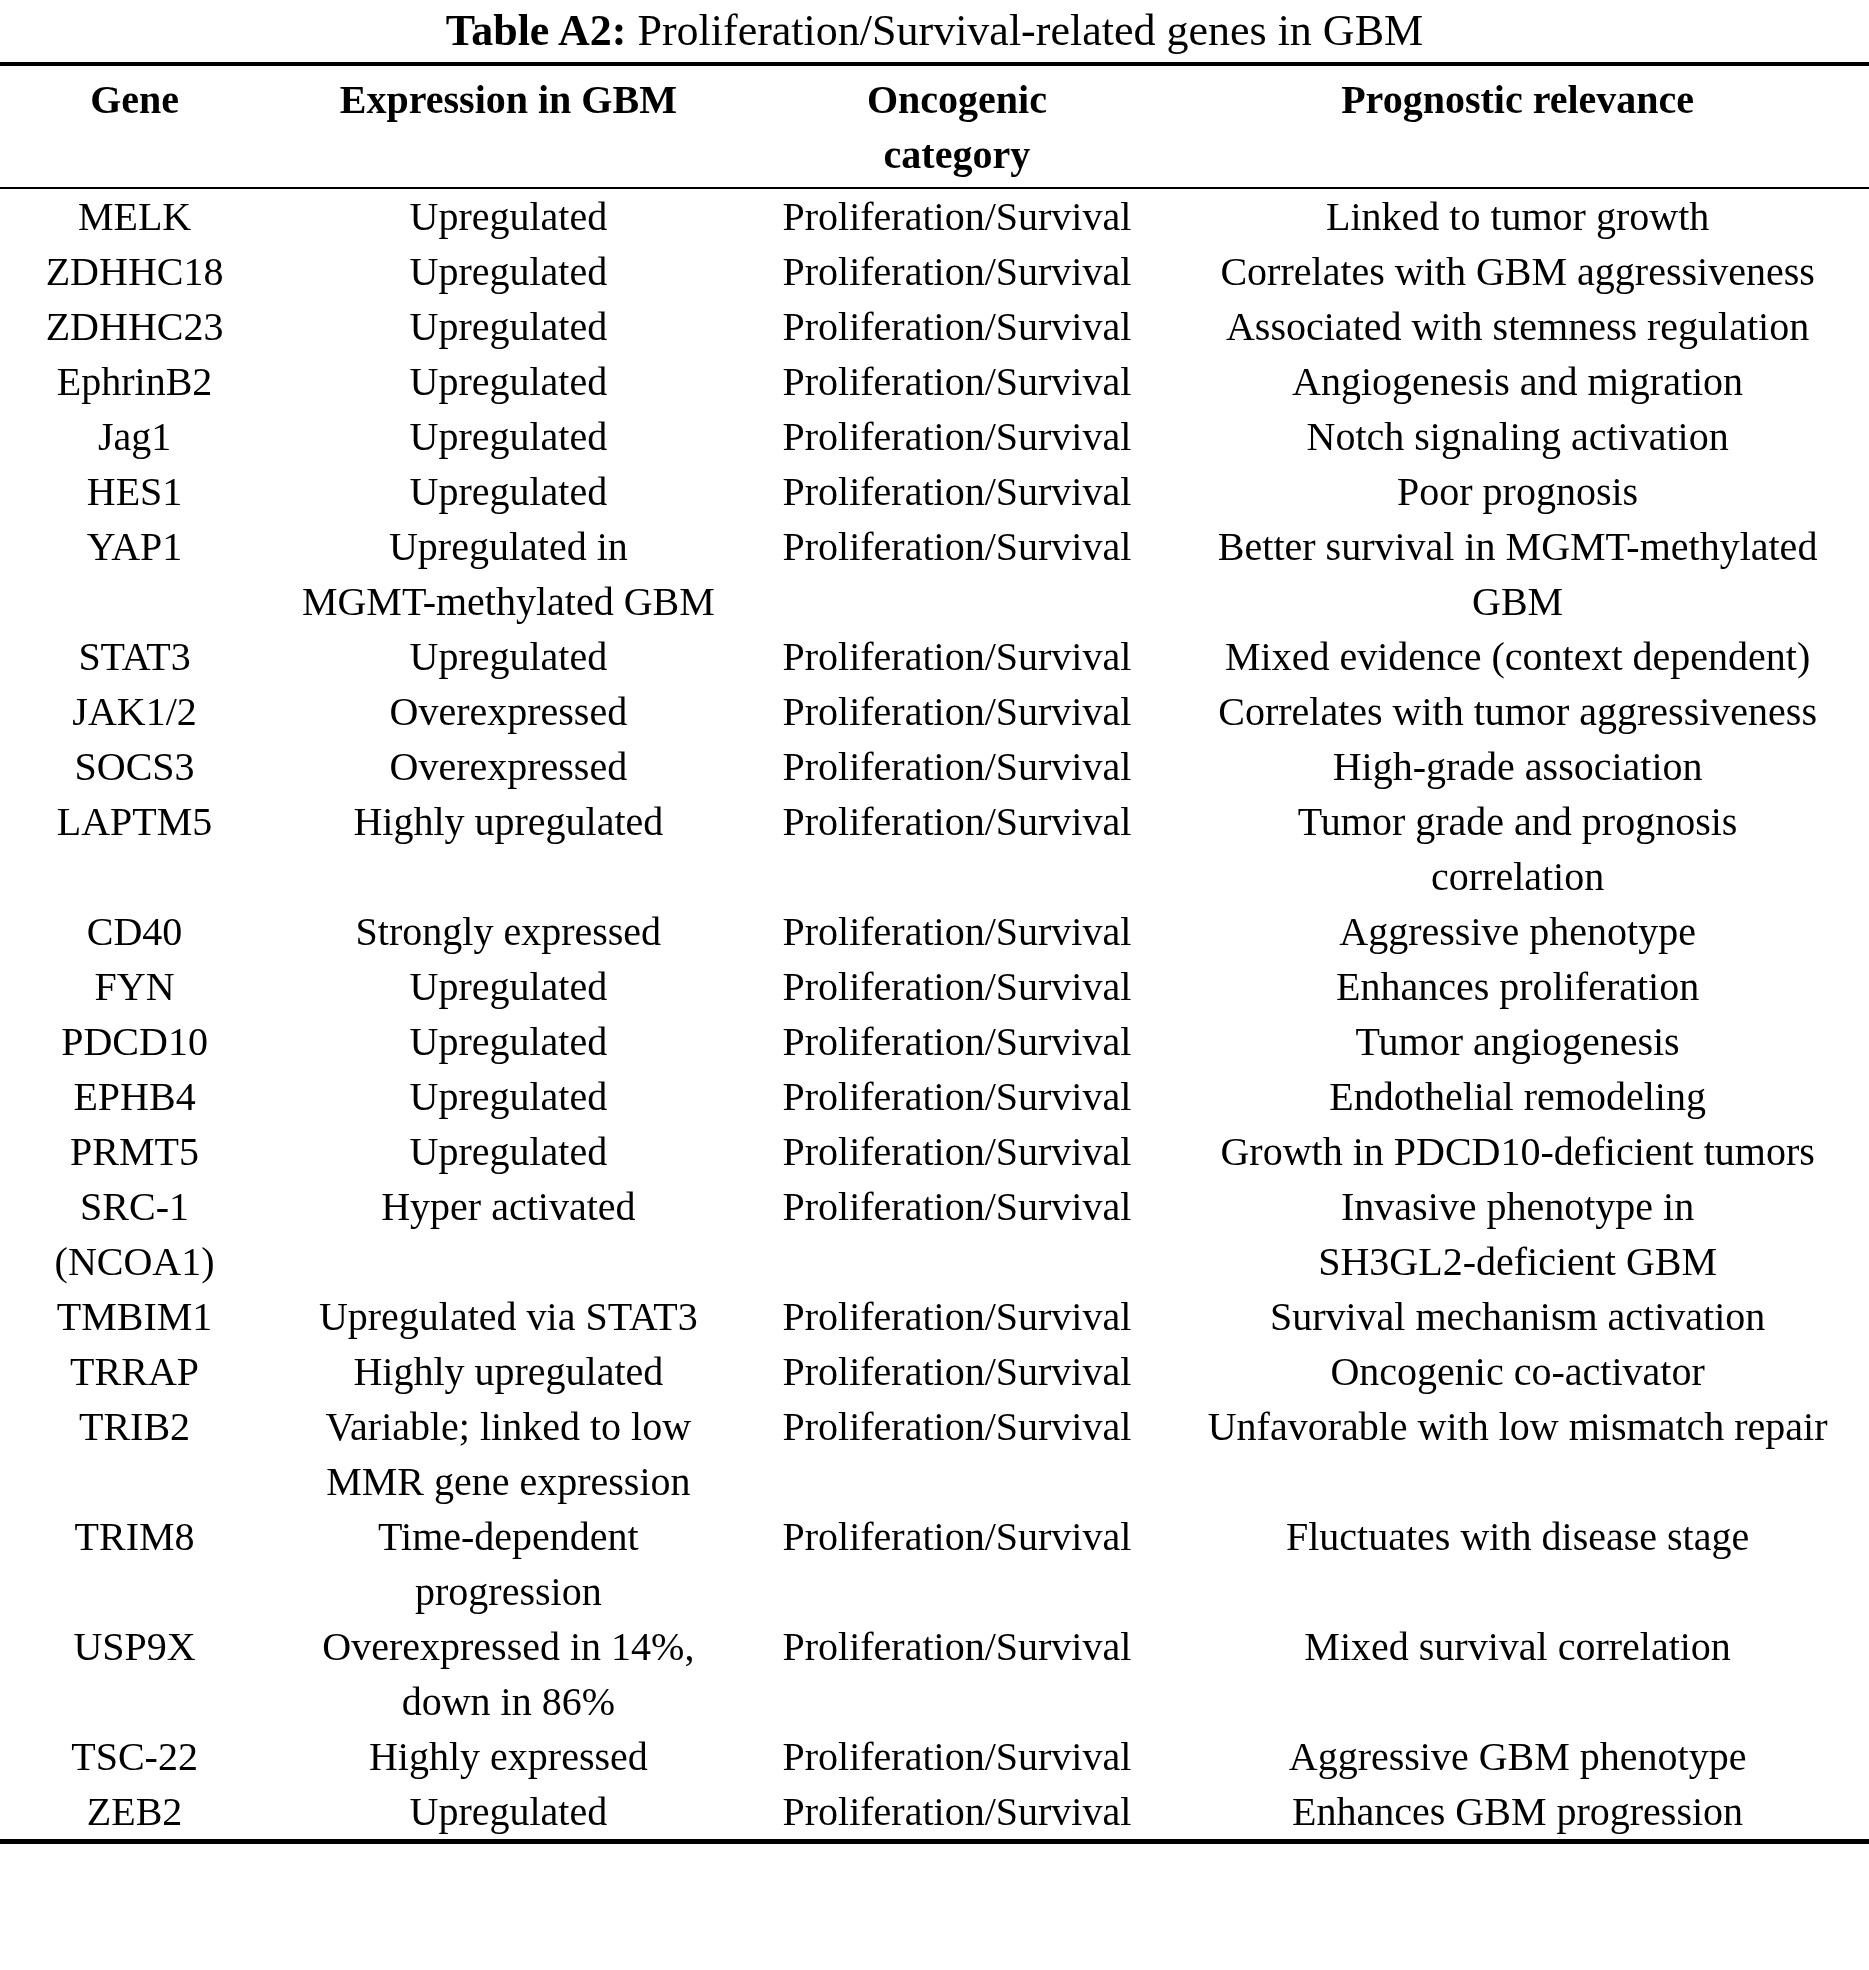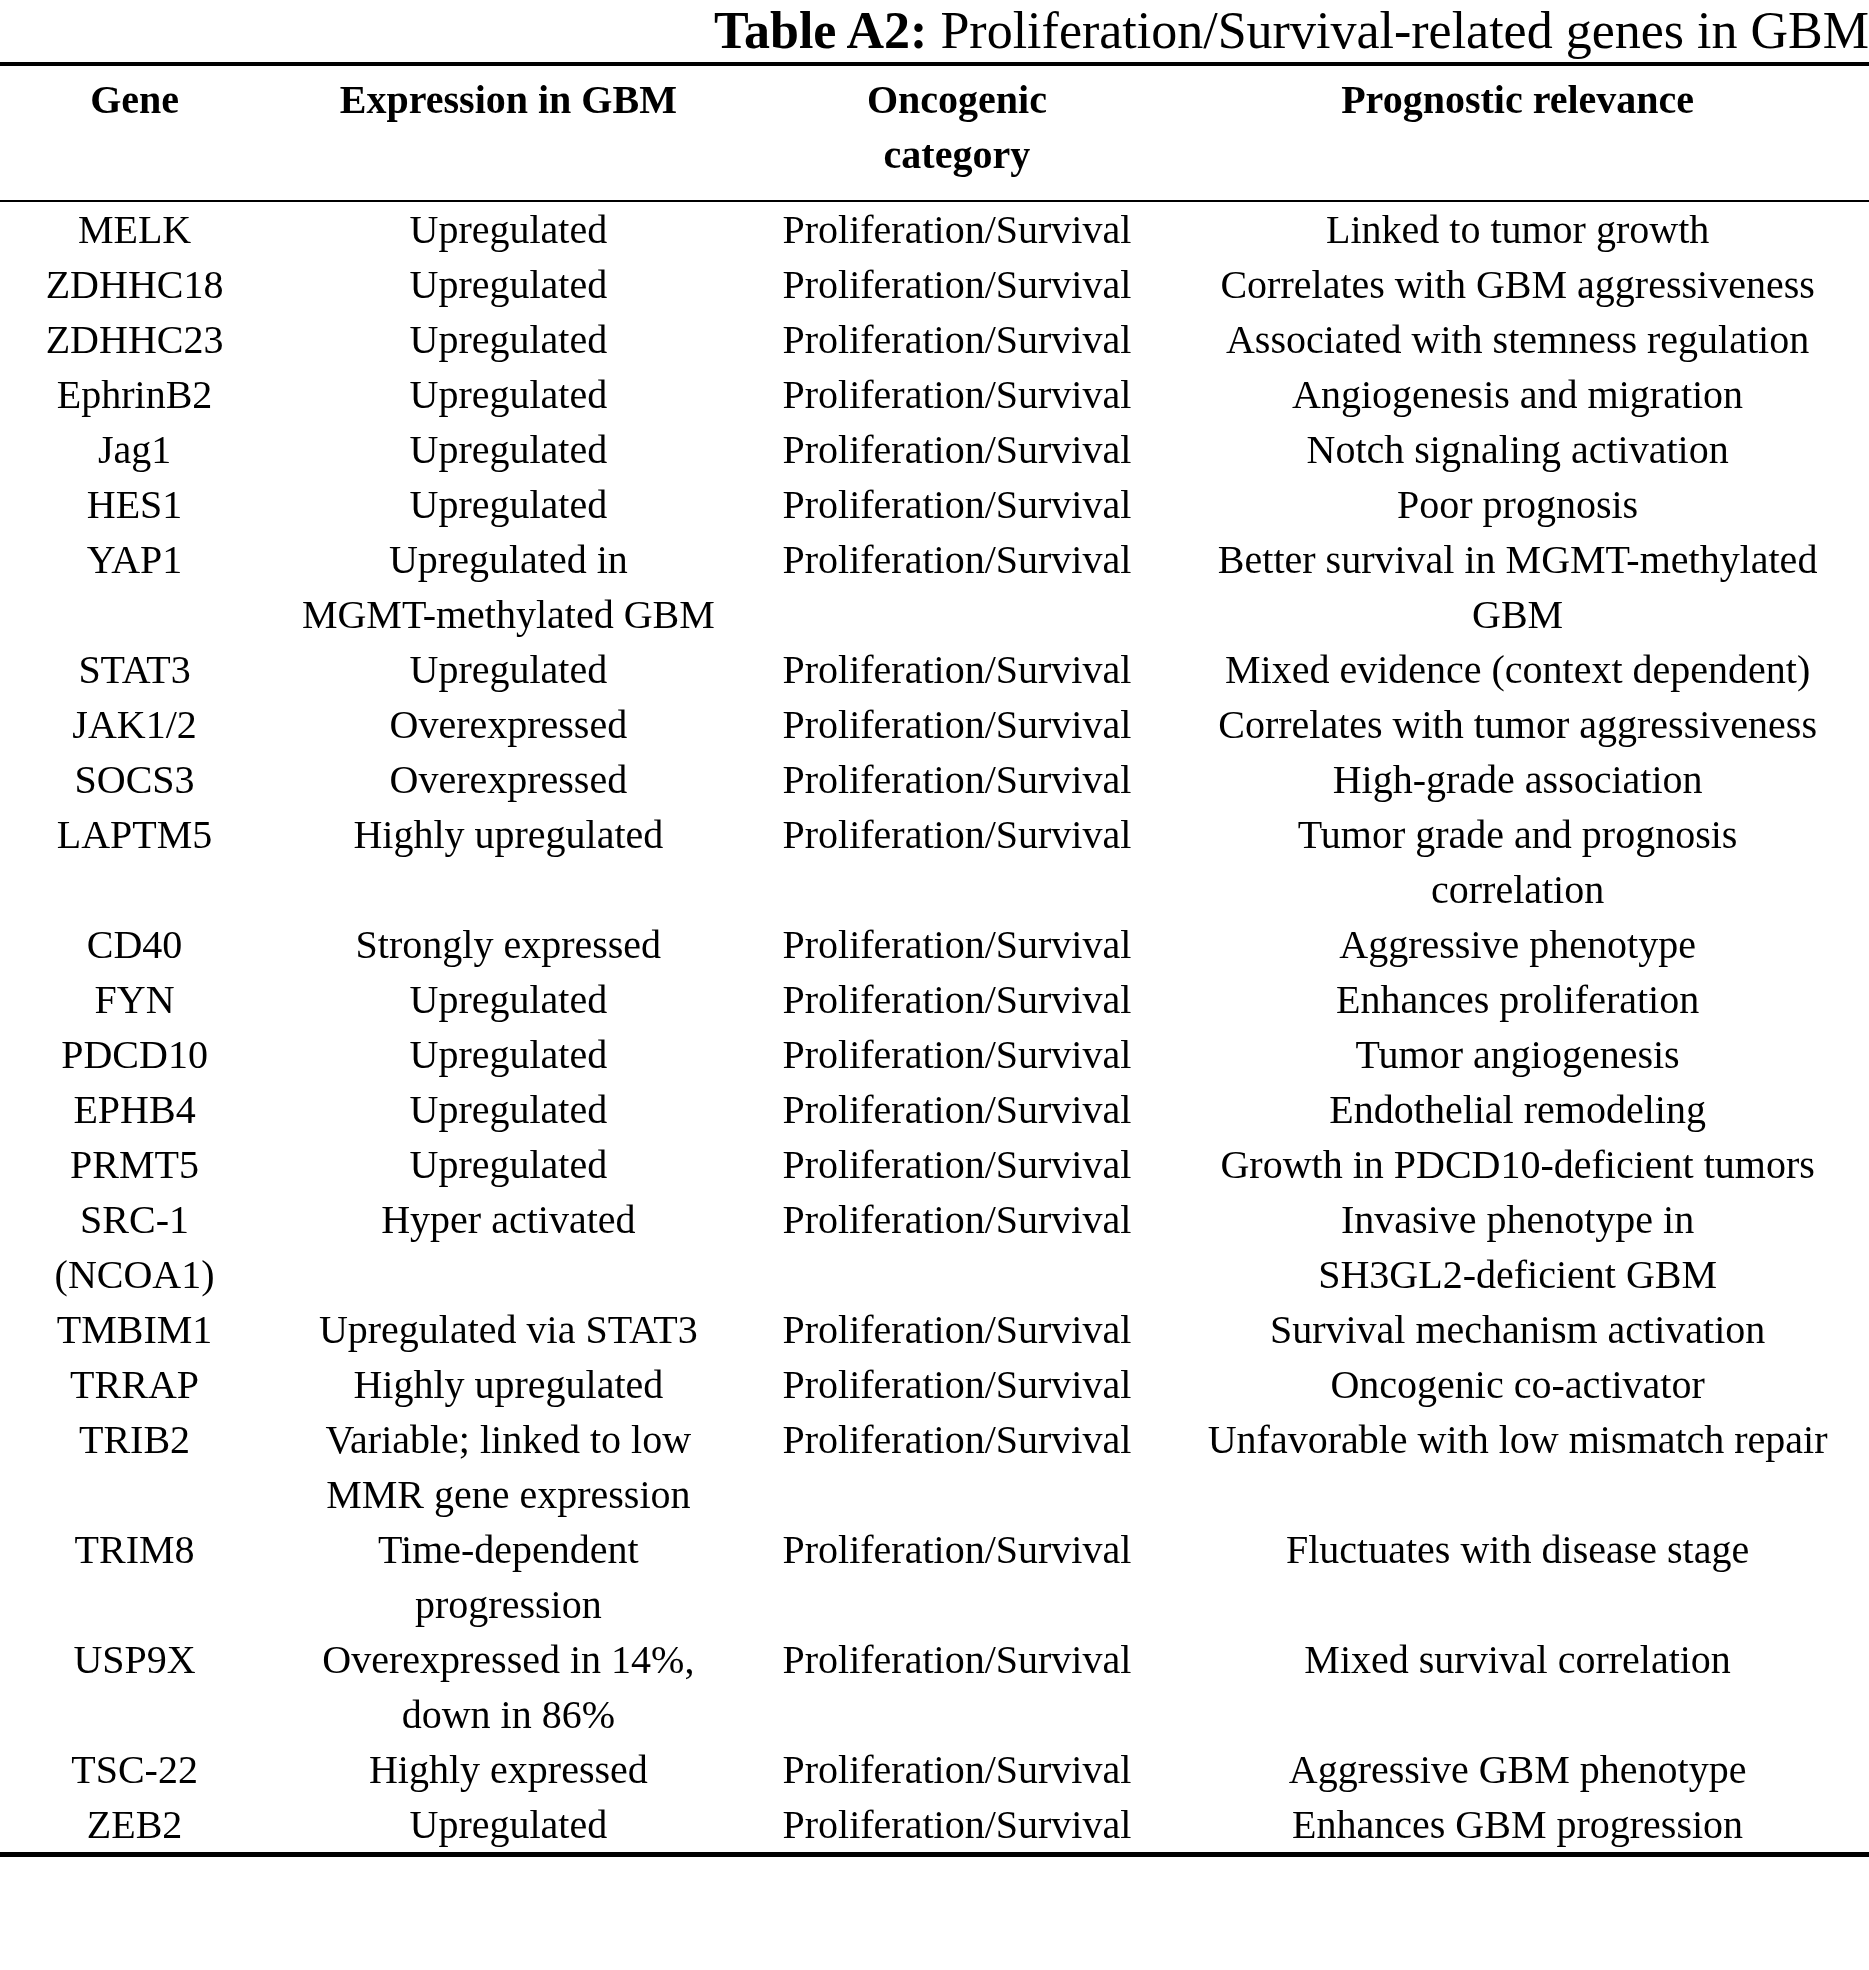--- a/index.html
+++ b/index.html
@@ -8,22 +8,22 @@
     background: #ffffff;
     color: #000000;
   }
   body {
     width: 1869px;
     height: 1970px;
     font-family: "Liberation Serif", "DejaVu Serif", serif;
   }
   .page-title {
     margin: 5.7px 0 7.6px 0;
-    text-align: right;
-    font-size: 52px;
+    text-align: center;
+    font-size: 44px;
     line-height: 49px;
     white-space: nowrap;
   }
   .page-title .title-label {
     font-weight: bold;
   }
   table.genes-table {
     width: 1869px;
     table-layout: fixed;
     border-collapse: collapse;
@@ -40,21 +40,21 @@
     text-align: center;
     vertical-align: top;
     font-size: 40px;
     line-height: 55px;
     white-space: pre-line;
     overflow: hidden;
   }
   thead th {
     font-weight: bold;
     padding-top: 5.7px;
-    padding-bottom: 18px;
+    padding-bottom: 5px;
     border-bottom: 2.8px solid #000;
   }
   tbody td {
     font-weight: normal;
   }
 </style>
 </head>
 <body>
 
 <div class="page">

